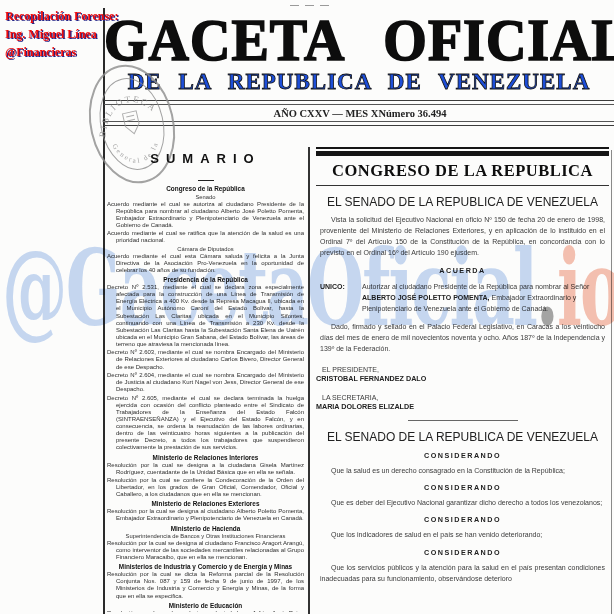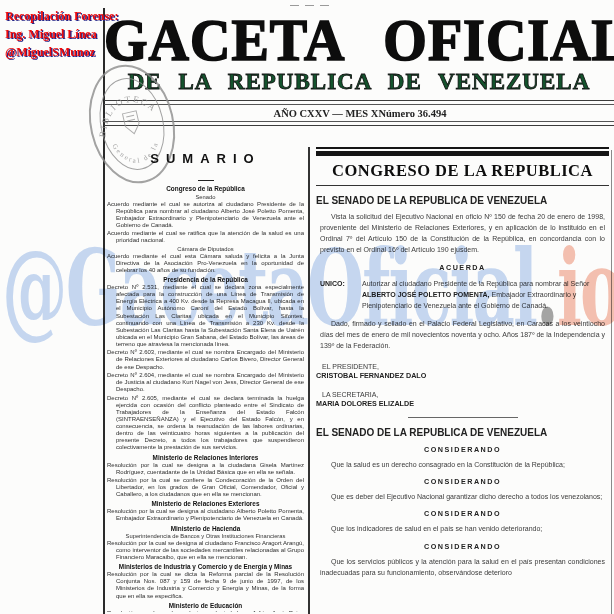--- a/index.html
+++ b/index.html
@@ -17,21 +17,21 @@
   
   .masthead{position:absolute;left:104px;right:0;top:4px;text-align:center;}
   .gz-title{
     font-family:"Liberation Serif",serif;font-weight:900;font-size:56px;line-height:1.0;
     letter-spacing:1px;word-spacing:26px;color:#0d0d0d;
     -webkit-text-stroke:1.6px #0d0d0d;transform:scaleY(1.06);transform-origin:top center;
     margin-top:6px;white-space:nowrap;
   }
   .gz-subtitle{
     font-family:"Liberation Serif",serif;font-weight:bold;font-size:23px;
-    letter-spacing:1px;word-spacing:10px;color:#14532d;-webkit-text-stroke:0.8px #111;
+    letter-spacing:1px;word-spacing:10px;color:#1d4ed8;-webkit-text-stroke:0.8px #111;
     margin-top:3px;white-space:nowrap;
   }
   .rule-double{height:3px;border-top:1.5px solid #3c3c3c;border-bottom:1px solid #555;margin-top:5px;}
   .date-row{
     display:flex;justify-content:center;align-items:center;
     font-family:"Liberation Serif",serif;font-weight:bold;font-size:10.5px;
     padding:3px 8px 2px 10px;color:#222;
   }
   .rule-double2{height:3px;border-top:1px solid #555;border-bottom:1.5px solid #3c3c3c;}
 
@@ -57,21 +57,21 @@
   }
 
   
   .bar-thin{height:1.5px;background:#151515;margin:1px 0 2px;}
   .bar-thick{height:5px;background:#151515;margin-bottom:5px;}
   .congress-title{
     font-family:"Liberation Serif",serif;font-weight:bold;font-size:16.5px;
     text-align:center;letter-spacing:0.5px;color:#0e0e0e;
     padding-bottom:4px;border-bottom:1.5px solid #333;margin-bottom:6px;white-space:nowrap;
   }
-  .c-subhead{font-weight:bold;font-size:10px;margin:9px 0 4px;color:#222;}
+  .c-subhead{font-weight:normal;text-align:center;font-size:12px;margin:9px 0 4px;color:#222;}
   .c-para{font-size:7px;line-height:1.62;text-align:justify;margin:5px 4px;text-indent:11px;color:#3a3a3a;}
   .c-center{font-weight:bold;text-align:center;font-size:7.2px;letter-spacing:1.5px;margin:7px 0 4px;color:#222;}
   .c-unico{display:grid;grid-template-columns:42px 1fr;font-size:7px;line-height:1.62;margin:6px 4px;color:#3a3a3a;}
   .c-unico-label{font-weight:bold;color:#222;}
   .c-unico-body b{color:#222;}
   .c-role{font-size:7px;margin:11px 0 1px;padding-left:6px;color:#3a3a3a;}
   .c-name{font-weight:bold;text-align:left;font-size:7.2px;margin:1px 0 2px;color:#222;}
   .c-divider{width:110px;border-top:1.2px solid #666;margin:9px auto 5px auto;}
 
   
@@ -185,14 +185,14 @@
       <div class="c-center">CONSIDERANDO</div>
       <div class="c-para">Que los servicios públicos y la atención para la salud en el país presentan condiciones inadecuadas para su funcionamiento, observándose deterioro</div>
     </div>
 </div>
 
 <div class="watermark"><span class="wm-main">@GacetaOficial</span><span class="wm-dot">.</span><span class="wm-suffix">io</span></div>
 
 <div class="forensic">
   <div>Recopilación Forense:</div>
   <div>Ing. Miguel Línea</div>
-  <div>@MiguelSMunoz</div>
+  <div>@Financieras</div>
 </div>
 
 </body></html>

